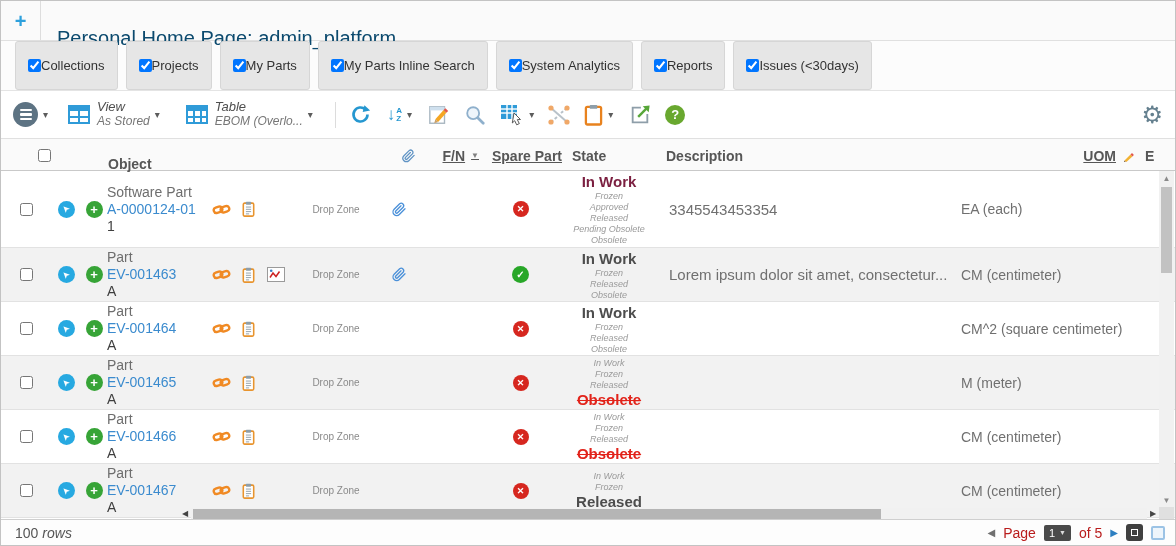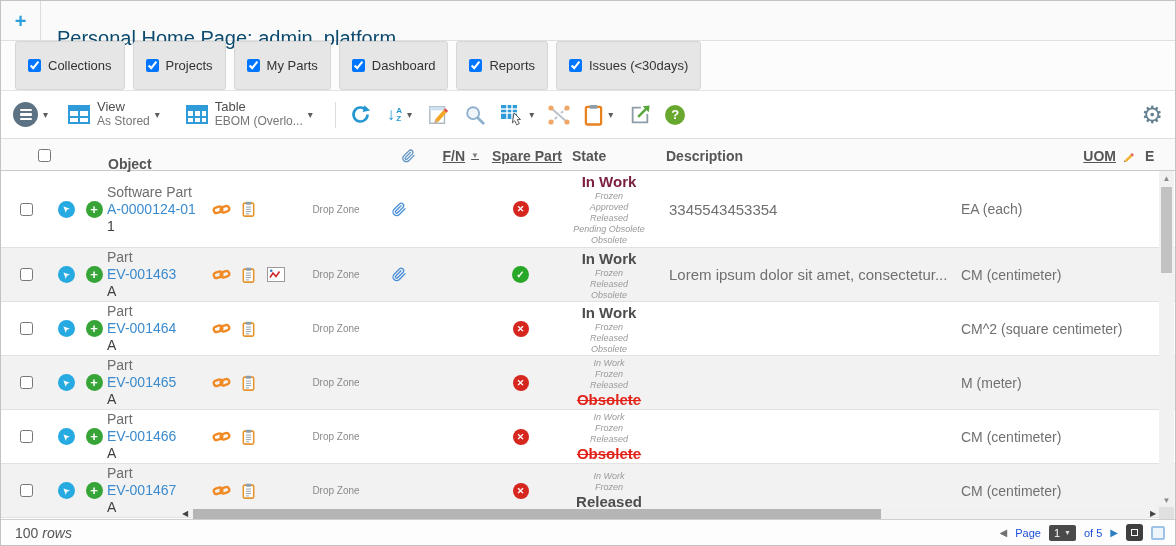--- a/index.html
+++ b/index.html
@@ -7,30 +7,30 @@
   .app { position:relative; width:1176px; height:546px; border:1px solid #c3c3c3; background:#fff; overflow:hidden; }
 
   
   .titlebar { height:40px; display:flex; align-items:stretch; background:#fafafa; border-bottom:1px solid #e0e0e0; }
   .addtab { width:40px; display:flex; align-items:center; justify-content:center; border-right:1px solid #ddd; cursor:pointer; }
   .addtab span { color:#2da0dc; font-size:20px; font-weight:bold; line-height:1; }
   .title { display:flex; align-items:center; padding-left:16px; font-size:20px; color:#0c4a6e;margin-top:36px; }
 
   
   .tabsbar { height:50px; display:flex; align-items:center; gap:8px; padding:0 12px 0 14px; background:#fcfcfc; border-bottom:1px solid #e4e4e4; }
-  .tabbtn { display:flex; align-items:center; gap:7px; background:#e6e6e6; border:1px solid #d6d6d6; border-radius:3px; padding:16px 12px; font-size:13px; color:#333; cursor:pointer; white-space:nowrap; }
+  .tabbtn { display:flex; align-items:center; background:#e6e6e6; border:1px solid #d6d6d6; border-radius:3px; padding:16px 12px; font-size:13px; color:#333; cursor:pointer; white-space:nowrap; }
   .tabbtn input { width:13px; height:13px; }
 
   
   .toolbar { height:48px; display:flex; align-items:center; padding:0 12px; background:#fff; border-bottom:1px solid #e0e0e0; }
   .tbtn { display:flex; align-items:center; cursor:pointer; }
   .caret { font-size:10px; color:#5c5c5c; margin-left:5px; }
   .menu-circle { width:25px; height:25px; border-radius:50%; background:#5d7383; display:flex; flex-direction:column; align-items:center; justify-content:center; gap:2px; }
   .menu-circle i { display:block; width:12px; height:2.4px; background:#fff; border-radius:1px; }
-  .dd2 { display:flex; flex-direction:column; justify-content:flex-start; margin-left:7px; line-height:1.15; }
+  .dd2 { display:flex; flex-direction:column; justify-content:flex-start; margin-left:7px; line-height:1.15;font-style:italic; }
   .dd2 .l1 { font-size:13px; color:#4e4e4e; }
   .dd2 .l2 { font-size:12px; color:#767676; }
   .tsep { width:1px; height:26px; background:#dcdcdc; margin:0 14px; }
   .sort-wrap { display:flex; align-items:center; }
   .sort-arrow { color:#2597d0; font-size:17px; font-weight:bold; line-height:1; }
   .sort-letters { display:flex; flex-direction:column; line-height:1; margin-left:1px; }
   .sort-letters b { font-size:8px; color:#2597d0; }
   .help-circle { width:20px; height:20px; border-radius:50%; background:#69a82f; color:#fff; font-size:13px; font-weight:bold; display:flex; align-items:center; justify-content:center; }
   .gear { font-size:24px; color:#65808f; line-height:1; cursor:pointer; }
   .mr8{margin-right:8px} .mr12{margin-right:12px} .mr14{margin-right:14px} .mr16{margin-right:16px} .mr20{margin-right:20px} .mr26{margin-right:26px}
@@ -81,21 +81,21 @@
   .vs-down { position:absolute; bottom:0; left:0; right:0; }
   .vs-thumb { position:absolute; top:16px; left:2px; width:11px; height:86px; background:#c2c2c2; cursor:grab; }
   .corner { position:absolute; right:1px; top:506px; width:15px; height:13px; background:#e0e0e0; }
 
   
   .footer { position:absolute; left:0; right:0; bottom:0; height:26px; background:#fdfdfd; border-top:1px solid #cfcfcf; display:flex; align-items:center; padding:0 10px 0 14px; font-size:14px; color:#555; }
   .rowcount i { font-style:italic; margin-left:4px; }
   .pager { margin-left:auto; display:flex; align-items:center; gap:8px; }
   .pg-prev { color:#707070; font-size:10px; cursor:pointer; }
   .pg-next { color:#2d7fc1; font-size:10px; cursor:pointer; }
-  .pg-label, .pg-of { font-size:11px; color:#1d4ed8; }
+  .pg-label, .pg-of { font-size:14px; color:#b91c1c; }
   .pg-box { background:#4a4a4a; color:#fff; border-radius:2px; padding:2px 5px; font-size:11px; display:flex; align-items:center; gap:4px; cursor:pointer; }
   .pg-box .pgcaret { font-size:7px; color:#ddd; }
   .toggle-dark { width:17px; height:17px; background:#3f3f3f; border-radius:3px; display:flex; align-items:center; justify-content:center; cursor:pointer; }
   .toggle-dark i { display:block; width:7px; height:7px; border:1.5px solid #fff; }
   .toggle-light { width:14px; height:14px; border:2px solid #9cc3e5; background:#eef5fb; border-radius:2px; cursor:pointer; }
 </style>
 </head>
 <body>
 
 <div class="app">
@@ -115,21 +115,25 @@
     <label class="tabbtn">
         <input type="checkbox" checked="" style="">
         <span>Projects</span>
       </label>
     <label class="tabbtn">
         <input type="checkbox" checked="" style="">
         <span>My Parts</span>
       </label>
     <label class="tabbtn">
         <input type="checkbox" checked="" style="">
-        <span>Dashboard</span>
+        <span>My Parts Inline Search</span>
+      </label>
+    <label class="tabbtn">
+        <input type="checkbox" checked="" style="">
+        <span>System Analytics</span>
       </label>
     <label class="tabbtn">
         <input type="checkbox" checked="" style="">
         <span>Reports</span>
       </label>
     <label class="tabbtn">
         <input type="checkbox" checked="" style="">
         <span>Issues (&lt;30days)</span>
       </label>
 

